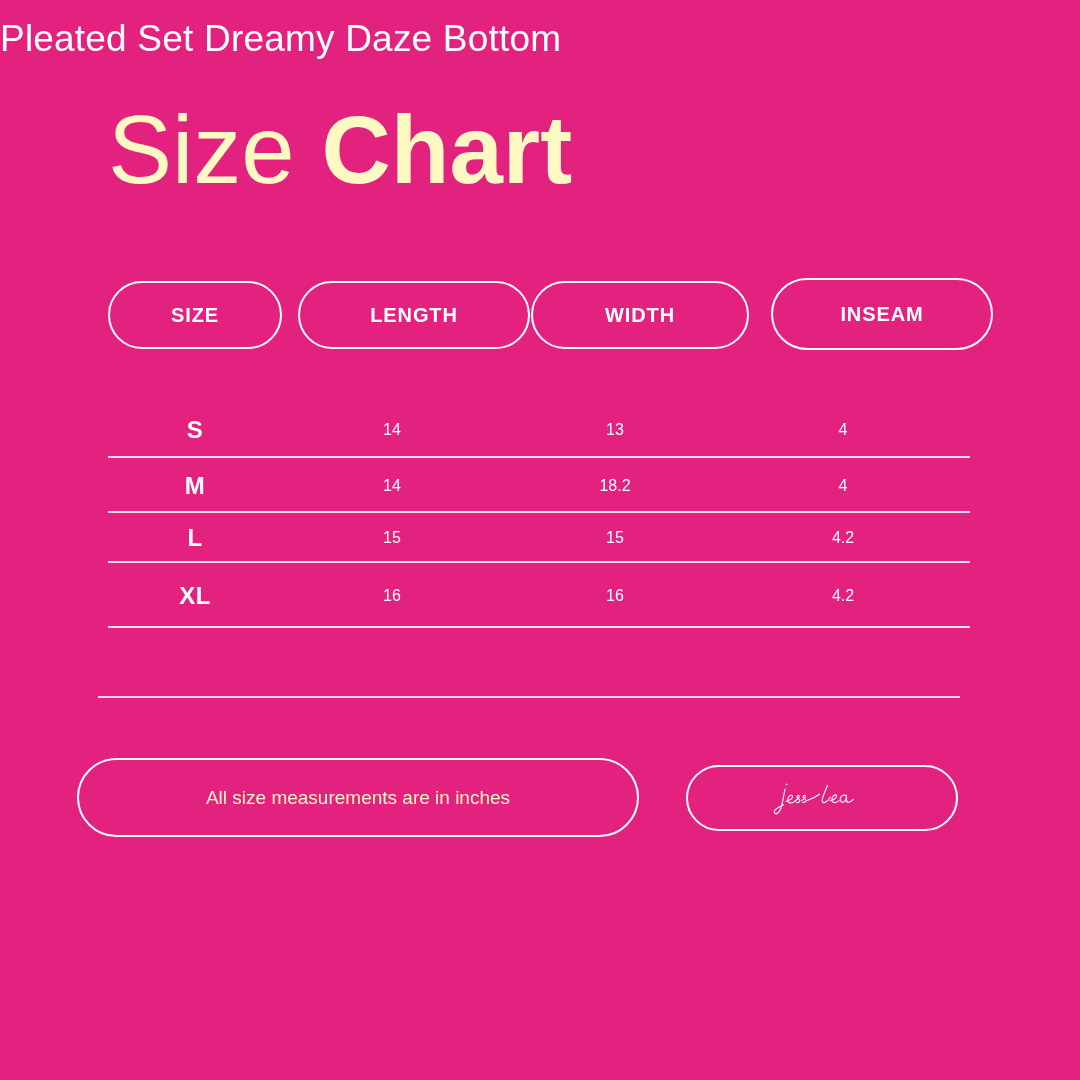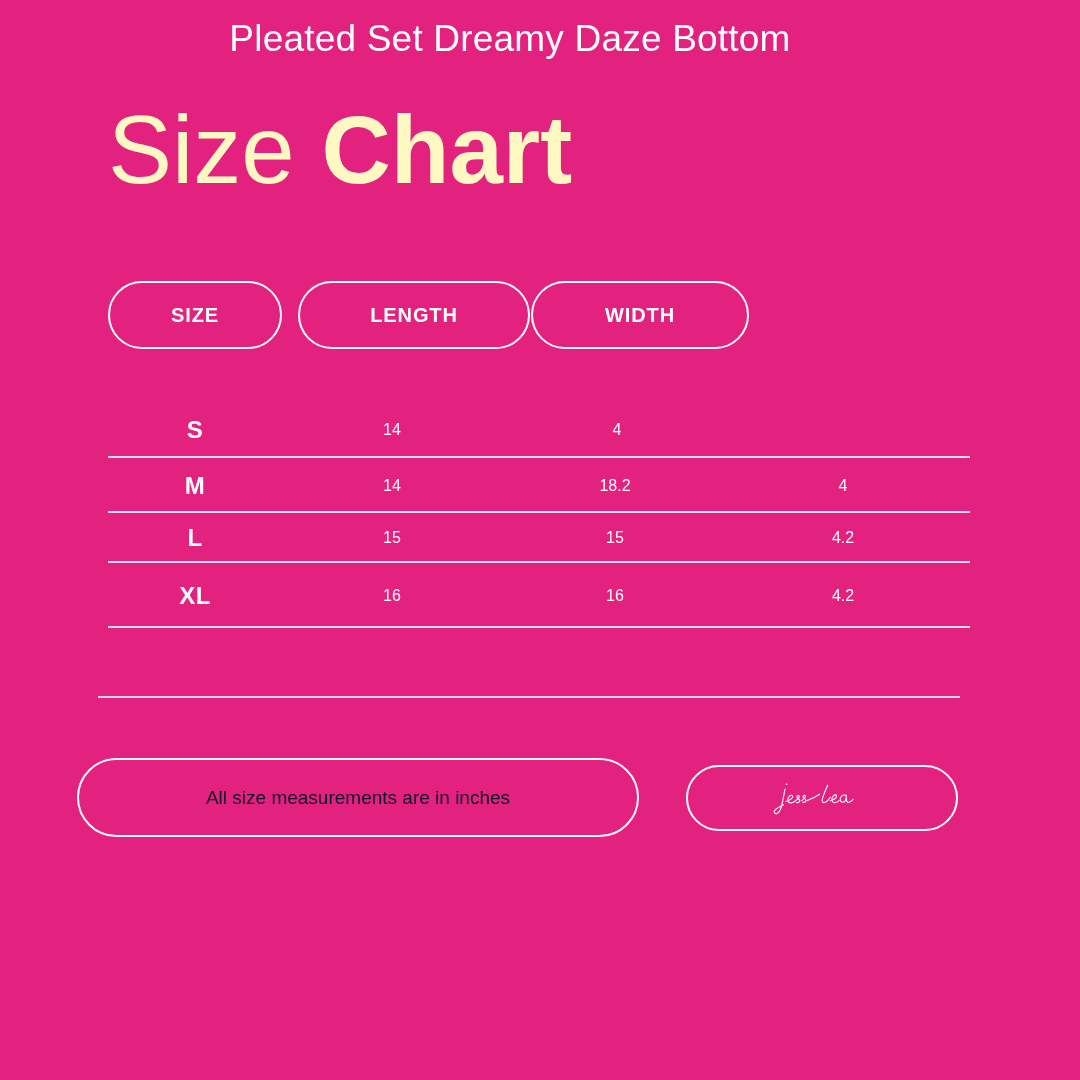--- a/index.html
+++ b/index.html
@@ -18,21 +18,21 @@
     position:relative;
     -webkit-font-smoothing:antialiased;
   }
 
   
   .product-title {
     position:absolute;
     top:18px;
     left:0;
     right:0;
-    text-align:center;
+    text-align:left;
     font-size:37px;
     font-weight:400;
     letter-spacing:0.2px;
     color:#ffffff;
     padding-right:60px;
   }
 
   
   .heading {
     position:absolute;
@@ -126,21 +126,21 @@
     top:758px;
     width:562px;
     height:79px;
     border:2px solid #ffffff;
     border-radius:999px;
     display:flex;
     align-items:center;
     justify-content:center;
     font-size:19px;
     font-weight:400;
-    color:#0f172a;
+    color:#fef9c3;
   }
 
   .brand-pill {
     position:absolute;
     left:686px;
     top:765px;
     width:272px;
     height:66px;
     border:2px solid #ffffff;
     border-radius:999px;
@@ -161,27 +161,29 @@
 <div class="product-title">Pleated Set Dreamy Daze Bottom</div>
 
 <div class="heading">
   <span class="light">Size</span><span>&nbsp;</span><span class="bold">Chart</span>
 </div>
 
 <div class="pill-row">
   <div class="pill pill-size">SIZE</div>
   <div class="pill pill-width">WIDTH</div>
   <div class="pill pill-length">LENGTH</div>
+  <div class="pill pill-inseam">INSEAM</div>
 </div>
 
 <div class="table">
 
   <div class="row row-s">
     <div class="cell cell-size">S</div>
     <div class="cell cell-length">14</div>
+    <div class="cell cell-width">13</div>
     <div class="cell cell-inseam">4</div>
     <div class="divider"></div>
   </div>
 
   <div class="row row-m">
     <div class="cell cell-size">M</div>
     <div class="cell cell-length">14</div>
     <div class="cell cell-width">18.2</div>
     <div class="cell cell-inseam">4</div>
     <div class="divider"></div>

